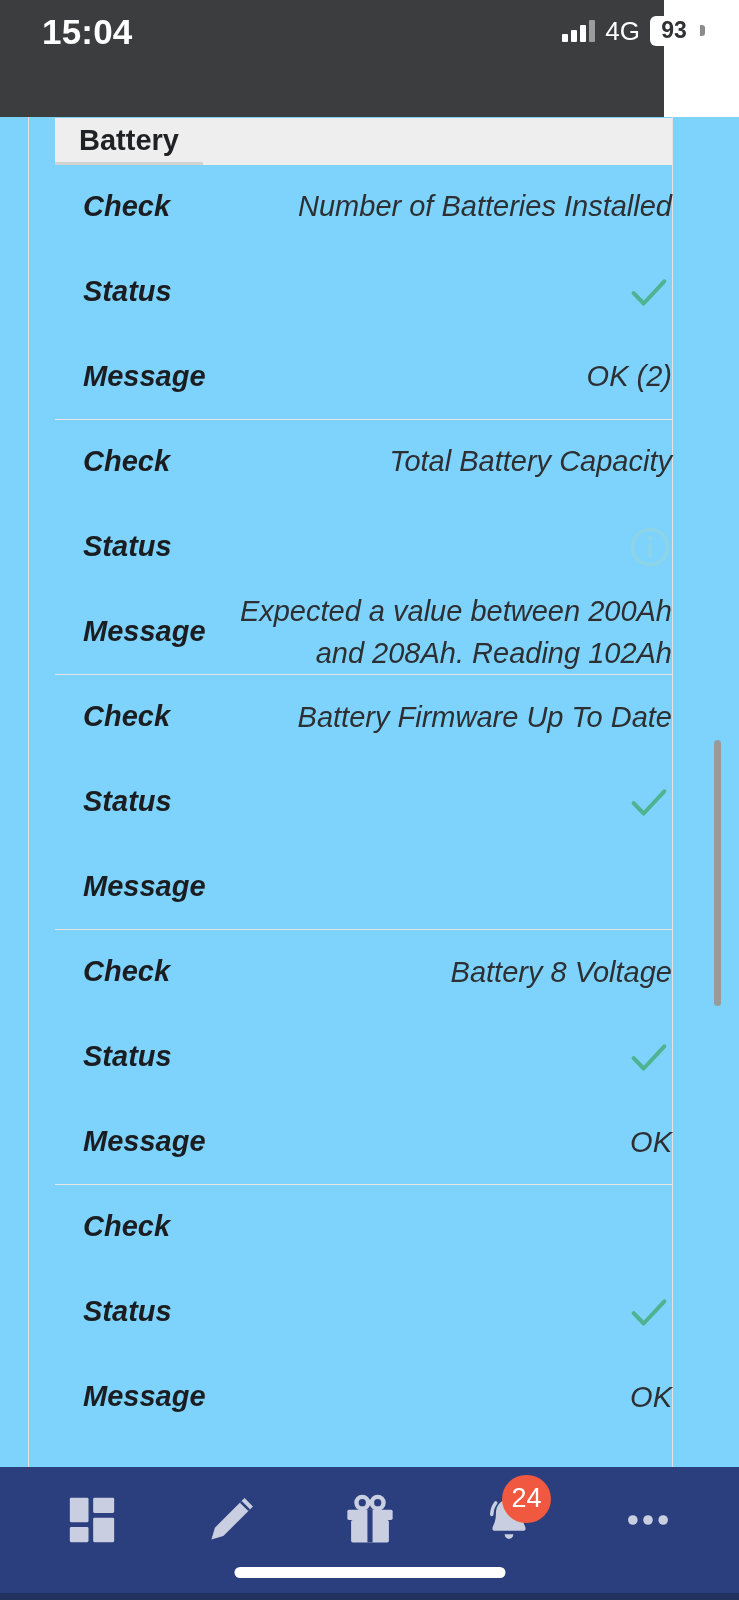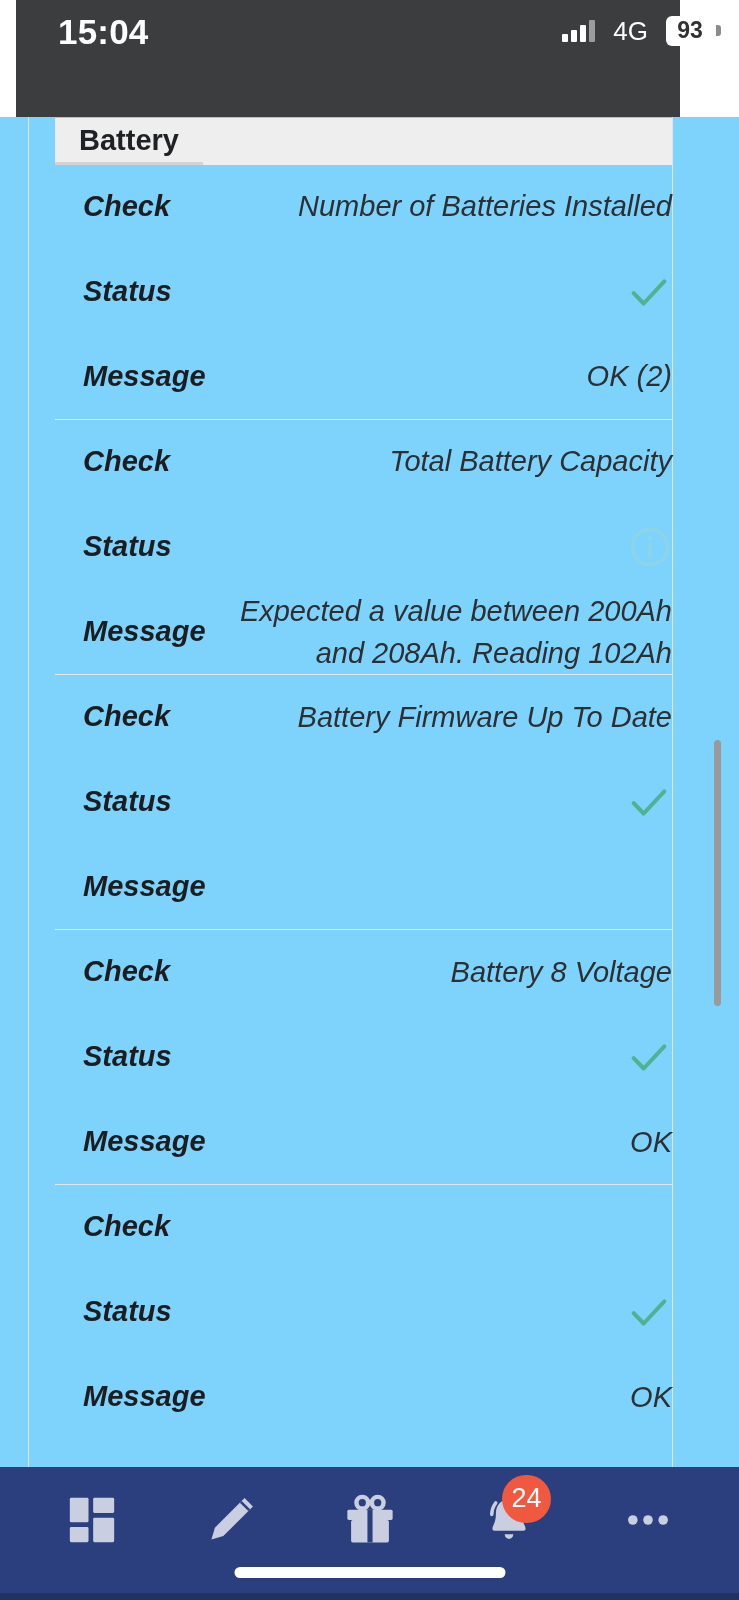--- a/index.html
+++ b/index.html
@@ -9,32 +9,31 @@
     font-family:"Liberation Sans", sans-serif;
     overflow:hidden;
   }
 
   .phone { position:relative; width:739px; height:1600px; background:#ffffff; }
 
   
   .chrome {
     position:absolute; top:0; left:0; width:664px; height:117px;
     background:#3b3d3f;
-    margin-left:16px;
   }
   .statusbar {
     position:absolute; top:0; left:0; width:739px; height:62px;
     display:flex; align-items:center; justify-content:space-between;
     padding:0 34px 0 42px;
   }
   .clock {
     color:#ffffff; font-size:35px; font-weight:600; letter-spacing:0.2px;
     line-height:1;
   }
-  .status-right { display:flex; align-items:center; gap:18px; }
+  .status-right { display:flex; align-items:center; gap:10px; }
 
   .sig { display:flex; align-items:flex-end; gap:3px; height:22px; }
   .sig i { display:block; width:6px; background:#ffffff; border-radius:1px; }
   .sig i:nth-child(1){ height:8px; }
   .sig i:nth-child(2){ height:12px; }
   .sig i:nth-child(3){ height:17px; }
   .sig i:nth-child(4){ height:22px; background:#9a9c9e; }
 
   .net { color:#ffffff; font-size:26px; font-weight:500; line-height:1; }
 

